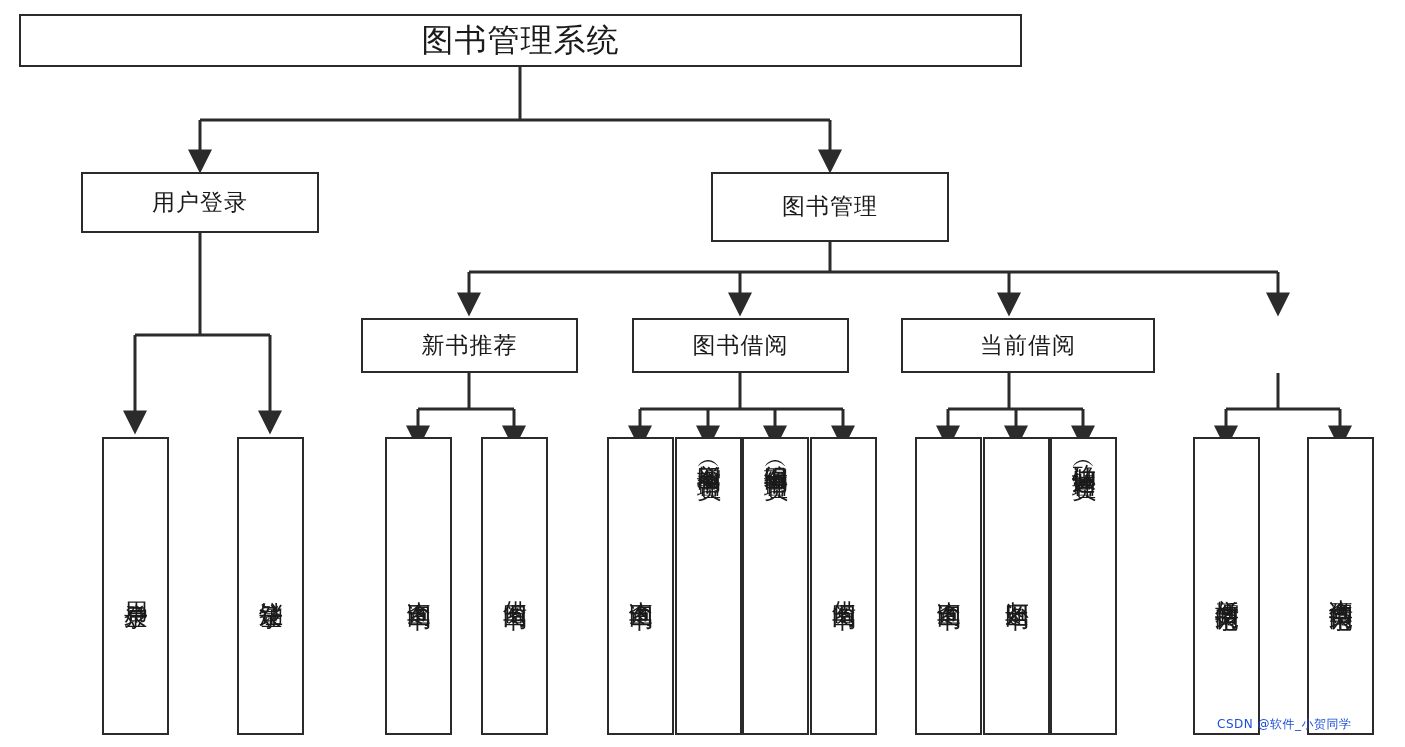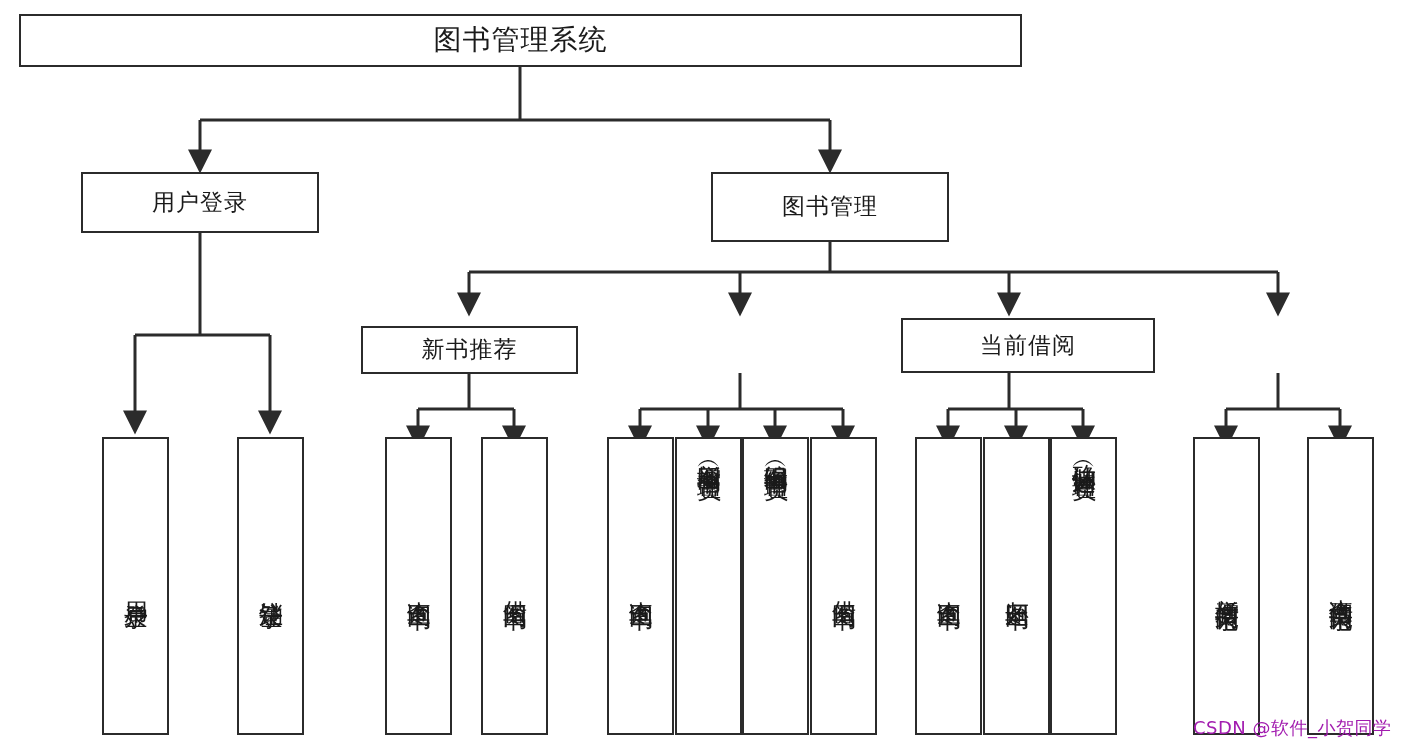--- a/index.html
+++ b/index.html
@@ -35,21 +35,21 @@
     justify-content: center;
     color: #1a1a1a;
     z-index: 2;
   }
   .node.horiz {
     font-size: 23px;
     line-height: 1.1;
     letter-spacing: 1px;
   }
   .node.root {
-    font-size: 28px;
+    font-size: 32px;
   }
   .node.vert {
     writing-mode: vertical-rl;
     text-orientation: upright;
     font-size: 24px;
     line-height: 1.12;
     letter-spacing: 2px;
     padding: 6px 0;
     align-items: center;
     justify-content: center;
@@ -57,25 +57,26 @@
   .node.vert.top-align {
     justify-content: flex-start;
   }
   .vtext {
     writing-mode: vertical-rl;
     text-orientation: upright;
     display: block;
   }
   .watermark {
     position: absolute;
-    font-size: 18px;
-    color: #a21caf;
+    font-size: 12px;
+    color: #1d4ed8;
     letter-spacing: 0.5px;
     white-space: nowrap;
     z-index: 5;
+    padding-left: 24px;
   }
 </style>
 </head>
 <body>
 
 <div id="canvas">
 
   <svg id="edges" viewBox="0 0 1405 747" xmlns="http://www.w3.org/2000/svg">
     <defs>
       <marker id="arrow" markerWidth="11" markerHeight="11" refX="1.2" refY="4" orient="auto" markerUnits="strokeWidth">
@@ -133,22 +134,25 @@
     <span>图书管理系统</span>
   </div>
 
   <div class="node horiz" style="left:81px; top:172px; width:238px; height:61px;">
     <span>用户登录</span>
   </div>
   <div class="node horiz" style="left:711px; top:172px; width:238px; height:70px;">
     <span>图书管理</span>
   </div>
 
-  <div class="node horiz" style="left:361px; top:318px; width:217px; height:48px;margin-top:8px;">
+  <div class="node horiz" style="left:361px; top:318px; width:217px; height:55px;">
     <span>新书推荐</span>
+  </div>
+  <div class="node horiz" style="left:632px; top:318px; width:217px; height:55px;">
+    <span>图书借阅</span>
   </div>
   <div class="node horiz" style="left:901px; top:318px; width:254px; height:55px;">
     <span>当前借阅</span>
   </div>
 
   <div class="node vert" style="left:102px; top:437px; width:67px; height:298px;">
     <span class="vtext">用户登录</span>
   </div>
   <div class="node vert" style="left:237px; top:437px; width:67px; height:298px;">
     <span class="vtext">注销登录</span>

